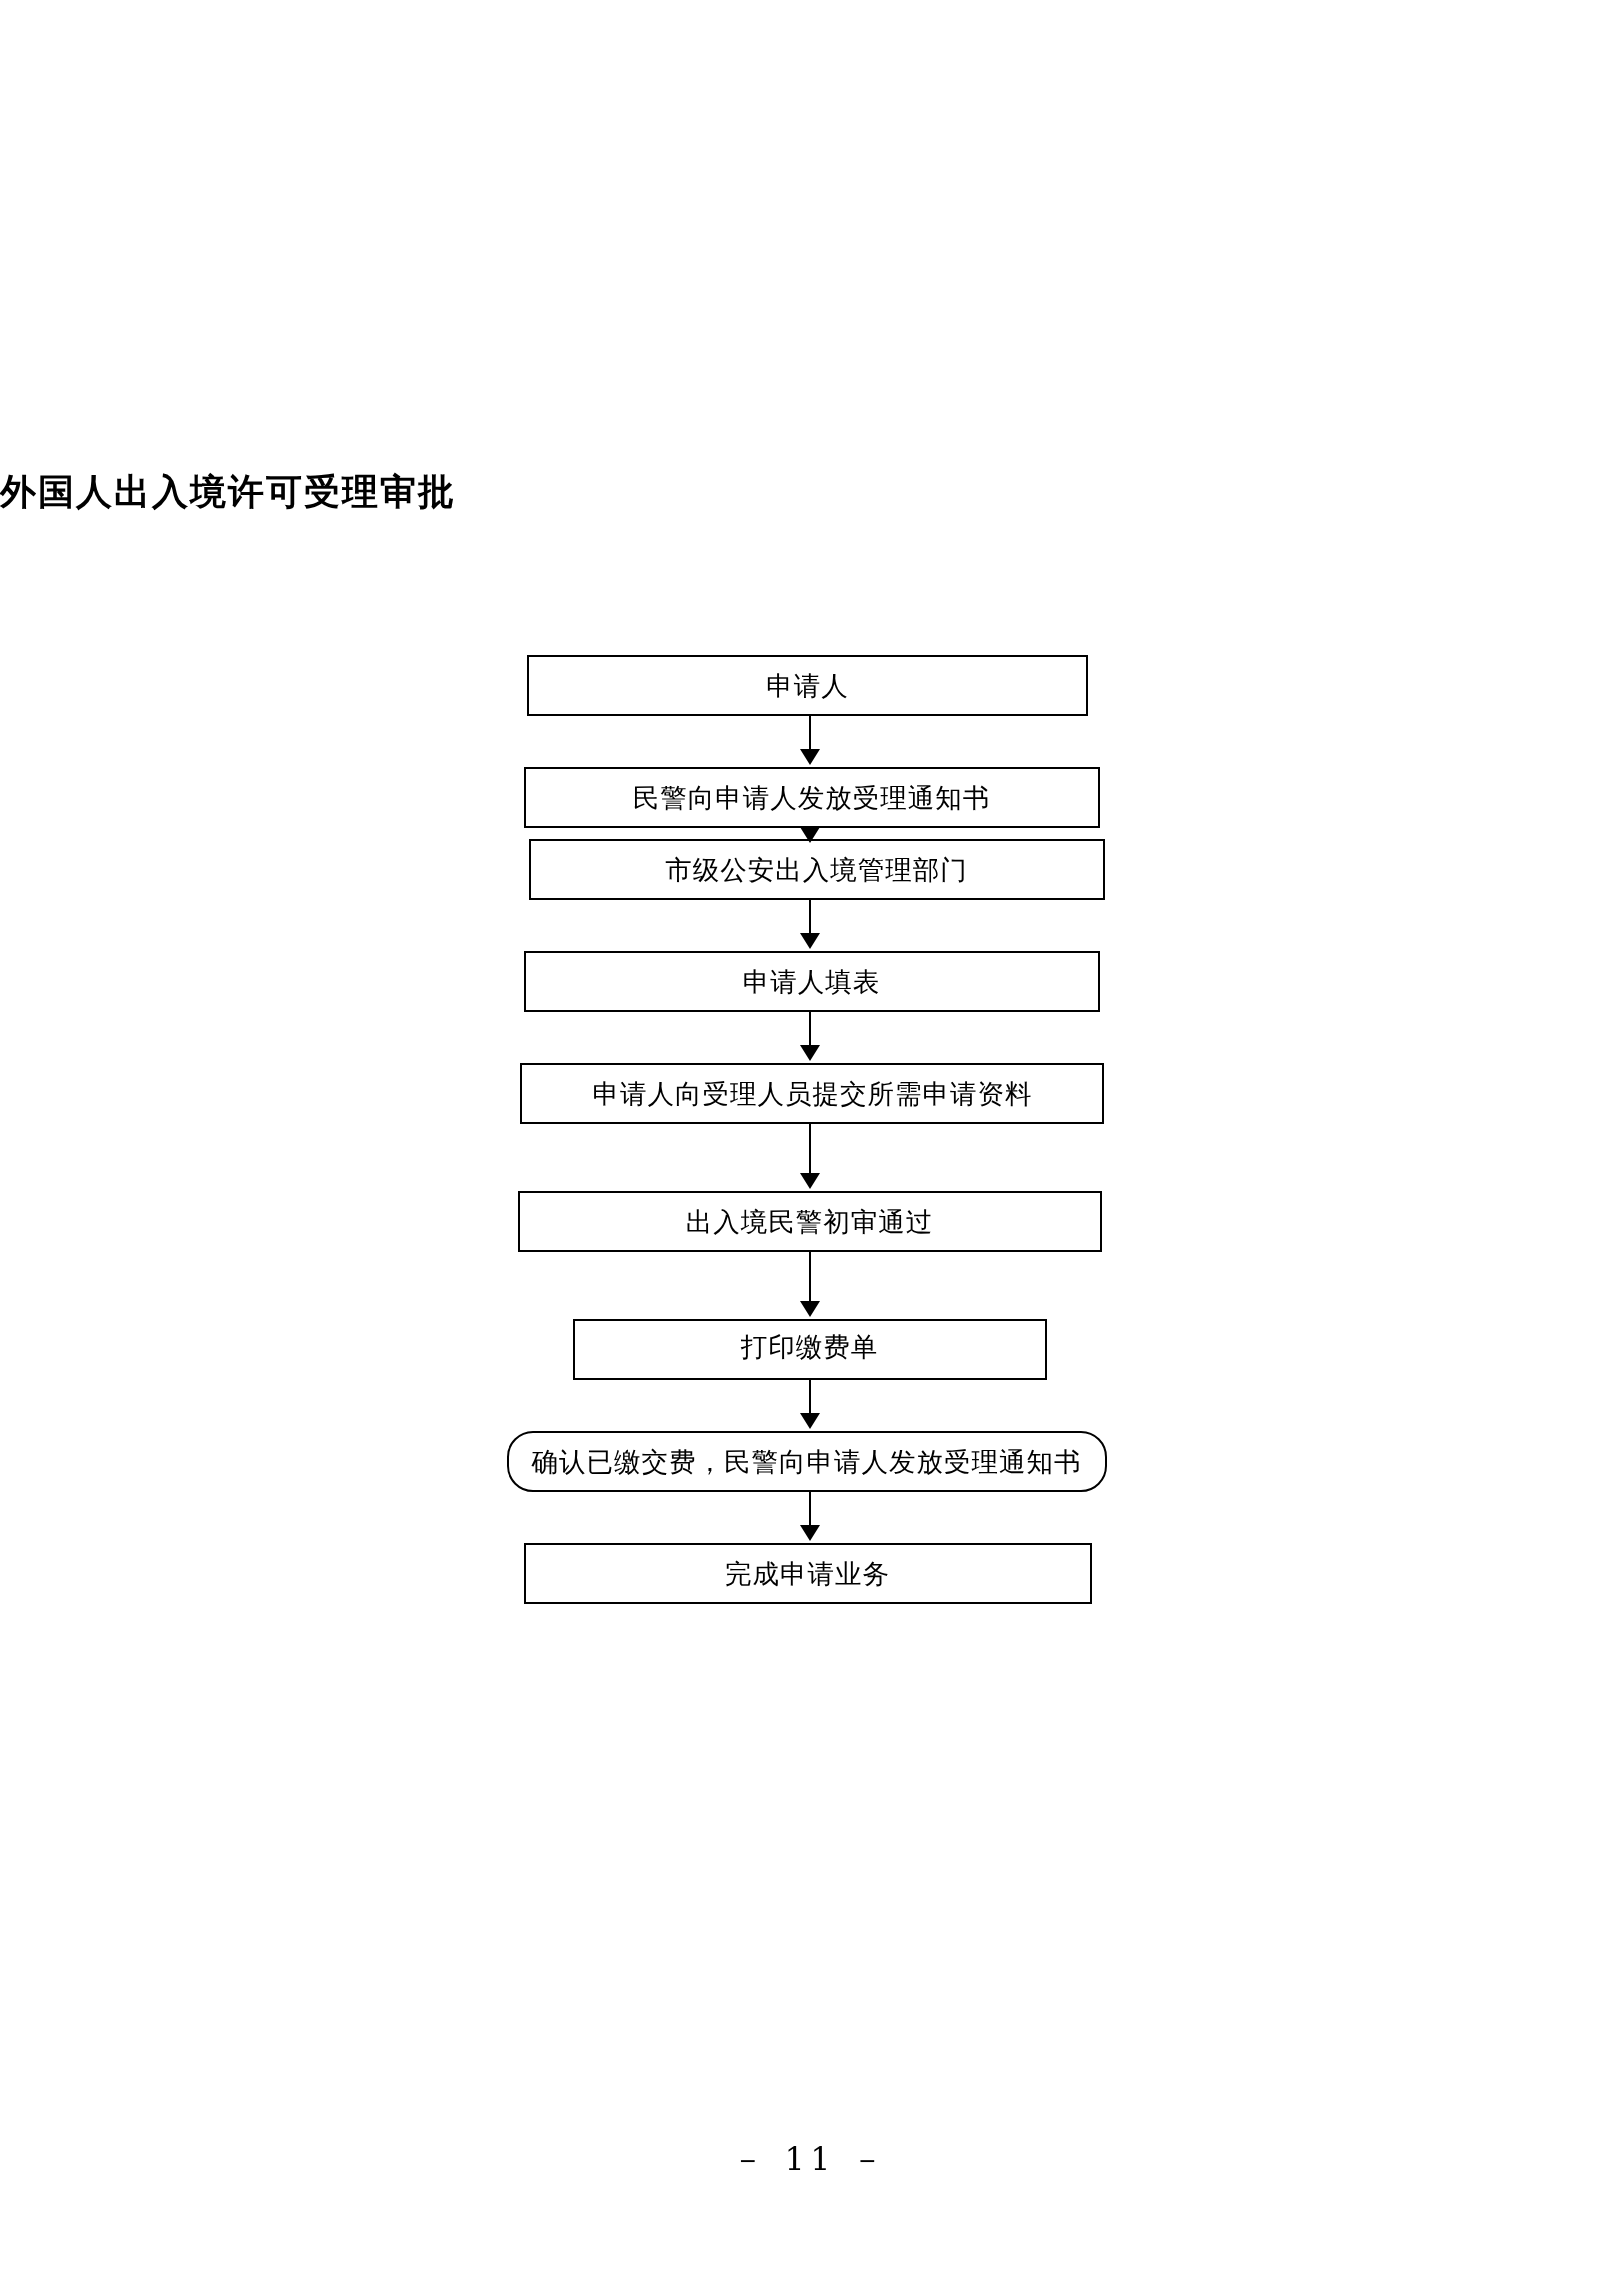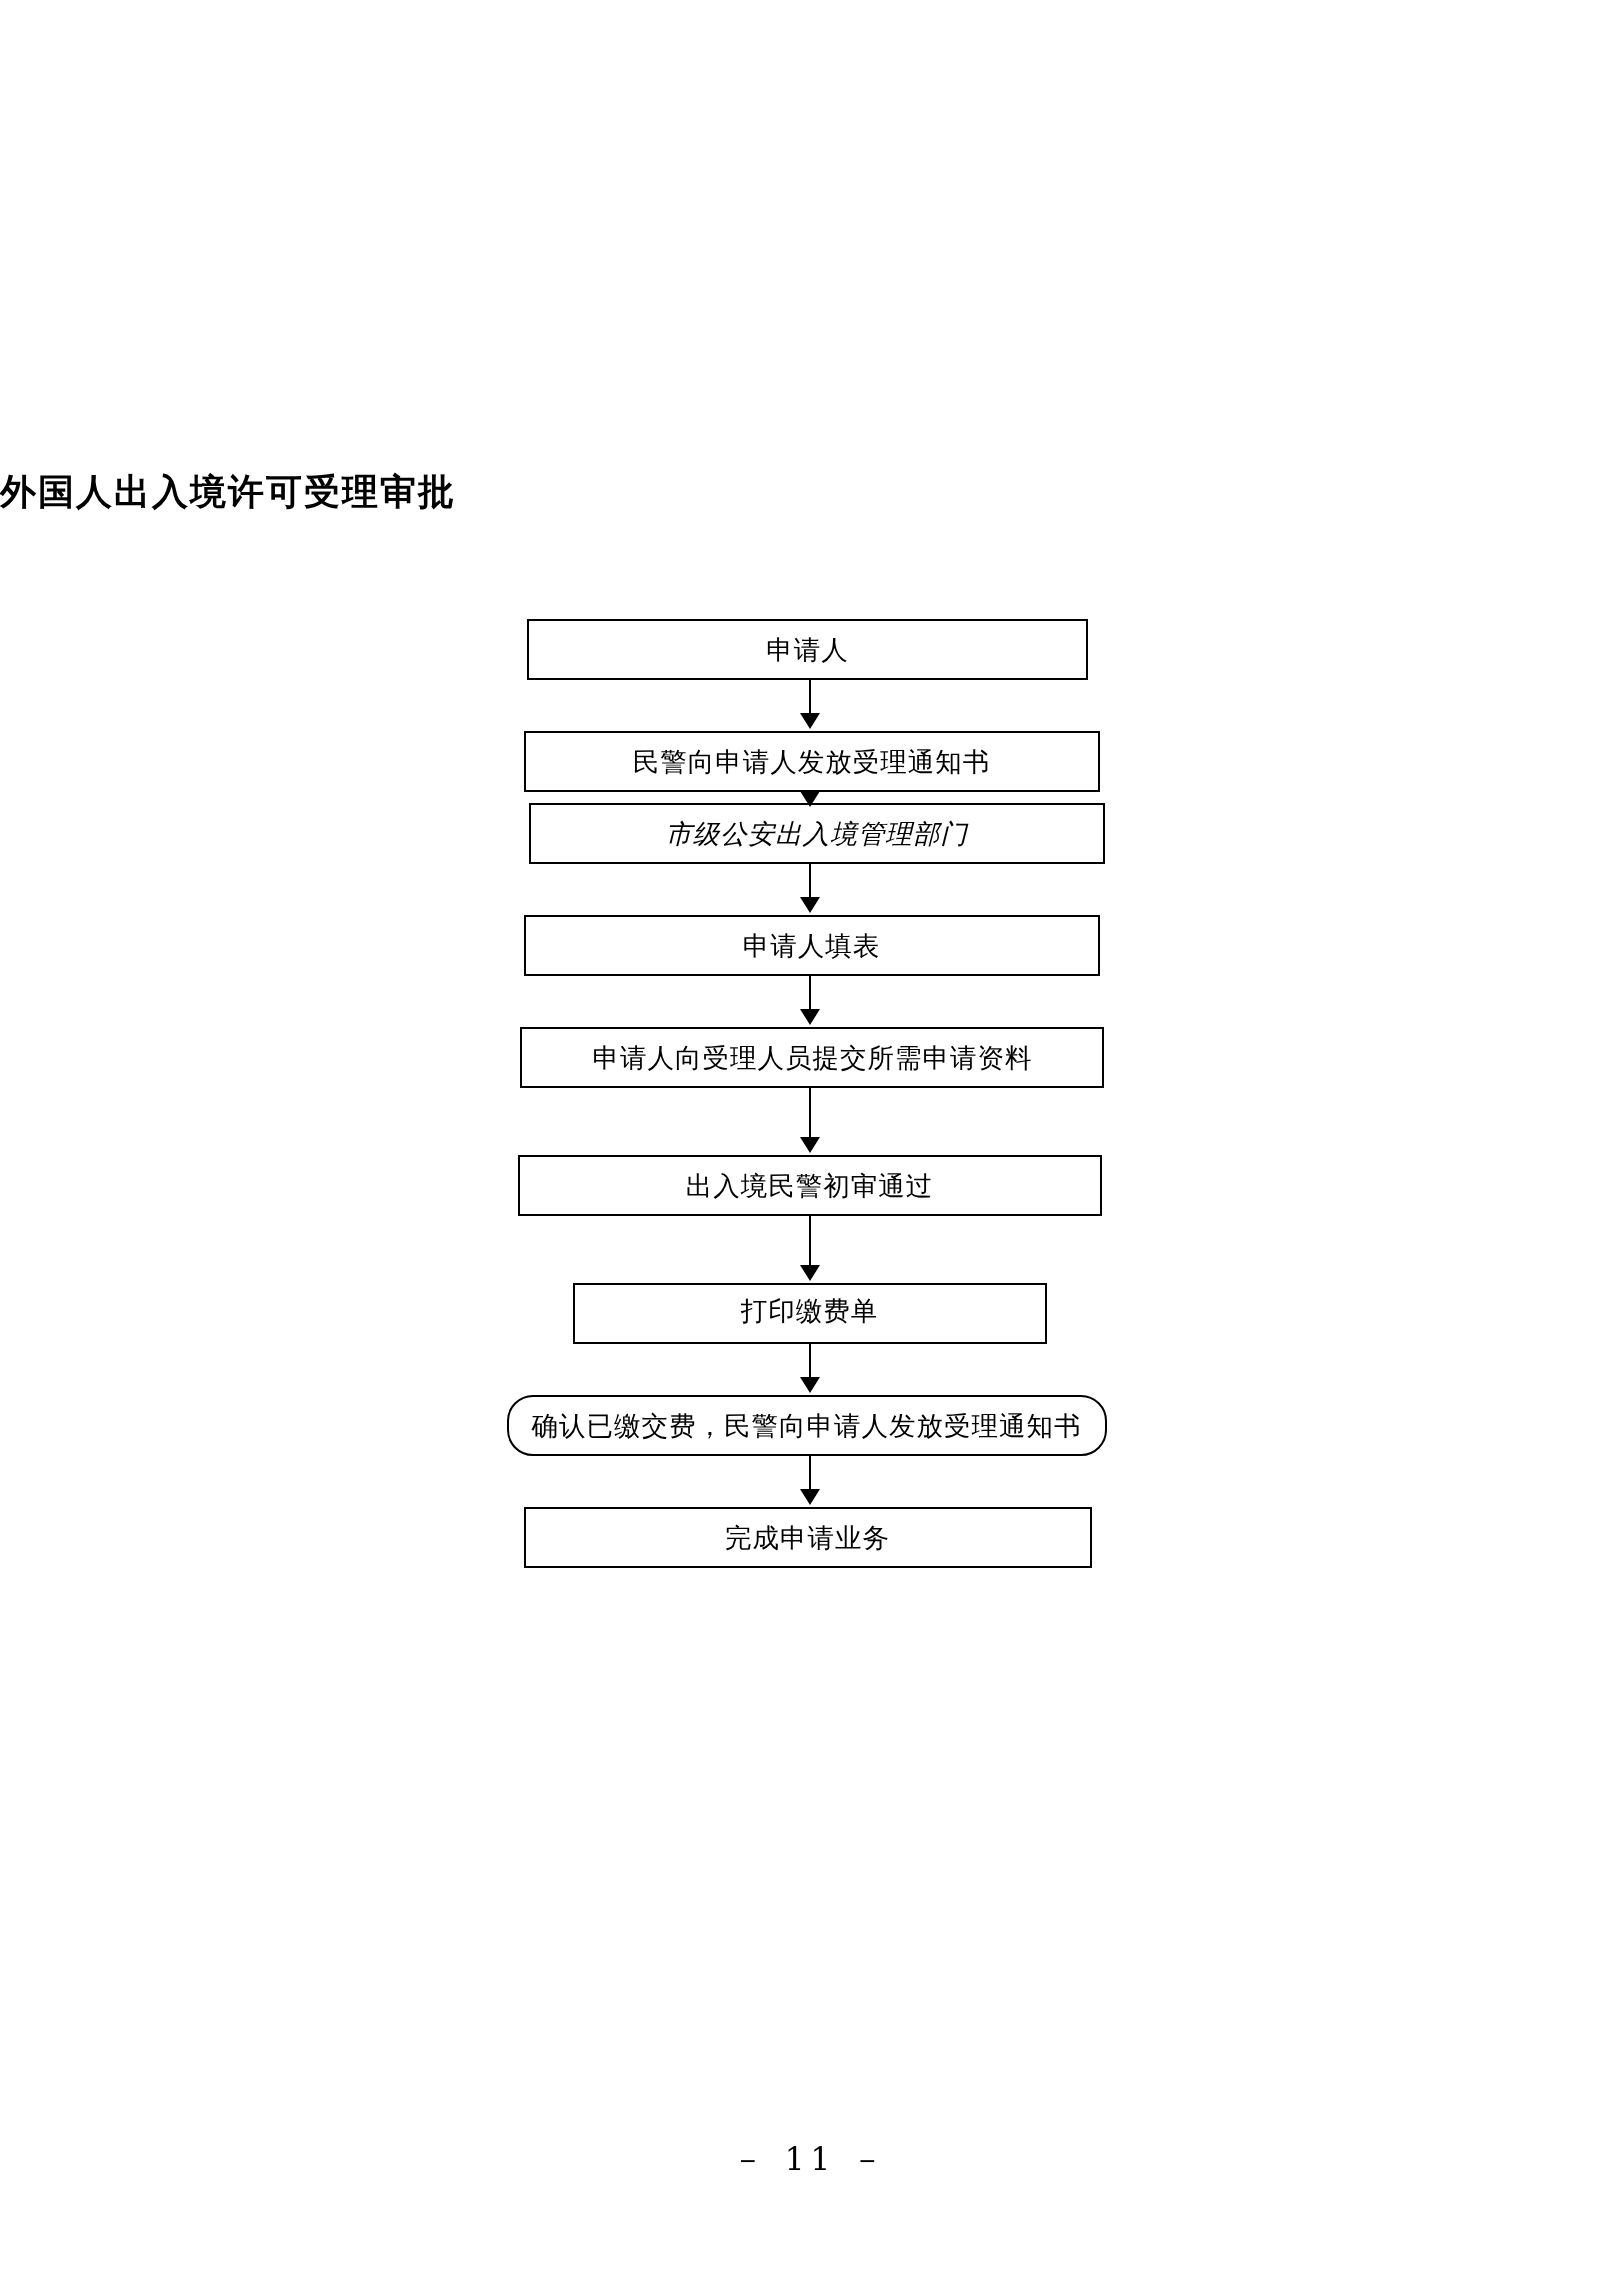--- a/index.html
+++ b/index.html
@@ -31,21 +31,21 @@
     font-weight: bold;
     letter-spacing: 2px;
     line-height: 1.25;
     font-family: "DejaVu Serif", "Liberation Serif", serif;
     white-space: nowrap;
   }
 
   
   .flow {
     position: absolute;
-    top: 619px;
+    top: 655px;
     left: 0;
     width: 1621px;
     display: flex;
     flex-direction: column;
     align-items: center;
   }
 
   .node {
     box-sizing: border-box;
     border: 2px solid #000000;
@@ -58,21 +58,21 @@
     line-height: 1.1;
     letter-spacing: 1px;
     height: 61px;
     white-space: nowrap;
     font-family: "DejaVu Serif", "Liberation Serif", serif;
   }
 
   
   .node.w1 { width: 561px; margin-left: -5.9px; }
   .node.w2 { width: 576px; margin-left: 2px; }
-  .node.w3 { width: 576px; margin-left: 12px; font-style: italic; }
+  .node.w3 { width: 576px; margin-left: 12px; }
   .node.w4 { width: 576px; margin-left: 2px; }
   .node.w5 { width: 584px; margin-left: 3.9px; }
   .node.w6 { width: 584px; margin-left: -2px; }
   .node.w7 { width: 474px; margin-left: -2px; font-family: Liberation Mono, monospace; }
   .node.w8 { width: 600px; margin-left: -7.8px; border-radius: 26px; }
   .node.w9 { width: 568px; margin-left: -5.9px; }
 
   
   .connector {
     position: relative;

